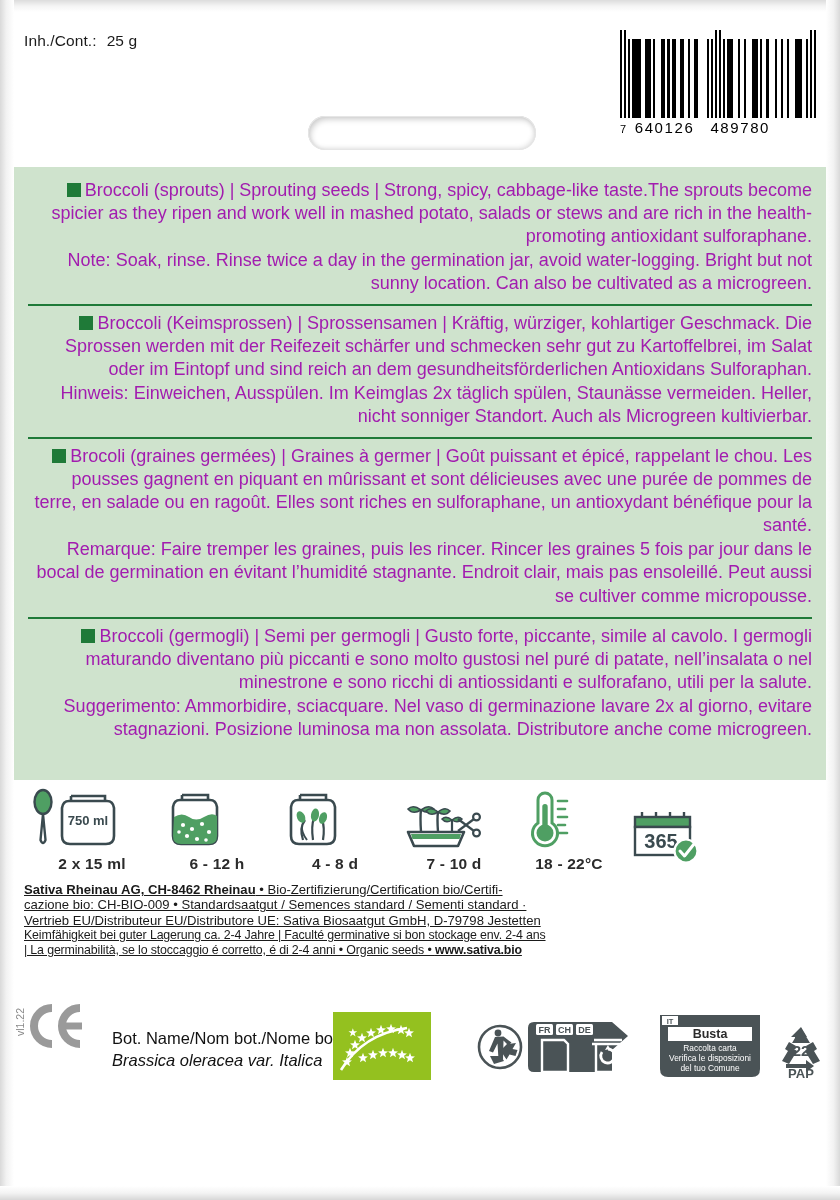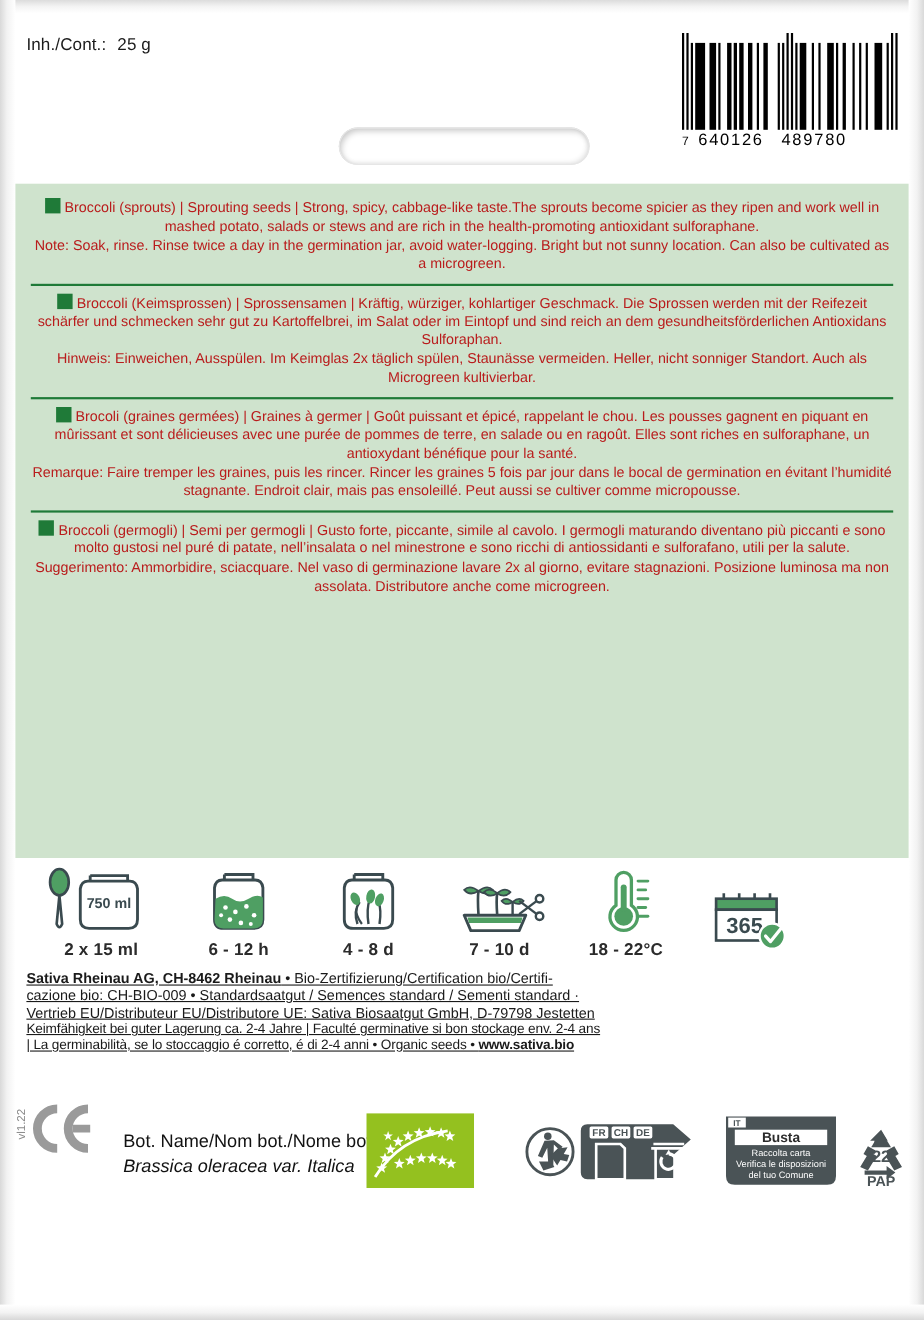--- a/index.html
+++ b/index.html
@@ -113,25 +113,25 @@
     box-sizing: border-box;
     padding: 6px 14px 0 14px;
   }
   .lang-block {
     padding: 6px 0 9px 0;
   }
   .lang-block + .lang-block {
     border-top: 2.5px solid #1f7a38;
   }
   .lang-text {
-    font-size: 13px;
+    font-size: 18px;
     line-height: 1.28;
-    color: #b91c1c;
+    color: #a21caf;
     margin: 0;
-    text-align: center;
+    text-align: right;
   }
   .lang-text .sq {
     display: inline-block;
     width: 14px; height: 14px;
     background: #1f7a38;
     margin-right: 4px;
     position: relative;
     top: 1px;
   }
   .lang-text b { font-weight: normal; }
@@ -146,21 +146,21 @@
     align-items: flex-end;
   }
   .picto {
     text-align: center;
     flex: 0 0 auto;
   }
   .picto .art {
     height: 62px;
     display: flex;
     align-items: flex-end;
-    justify-content: center;
+    justify-content: flex-start;
   }
   .picto .cap {
     margin-top: 5px;
     font-size: 15.5px;
     font-weight: bold;
     color: #2b2b2b;
     letter-spacing: 0.2px;
     white-space: nowrap;
   }
   .p1 { width: 132px; }

